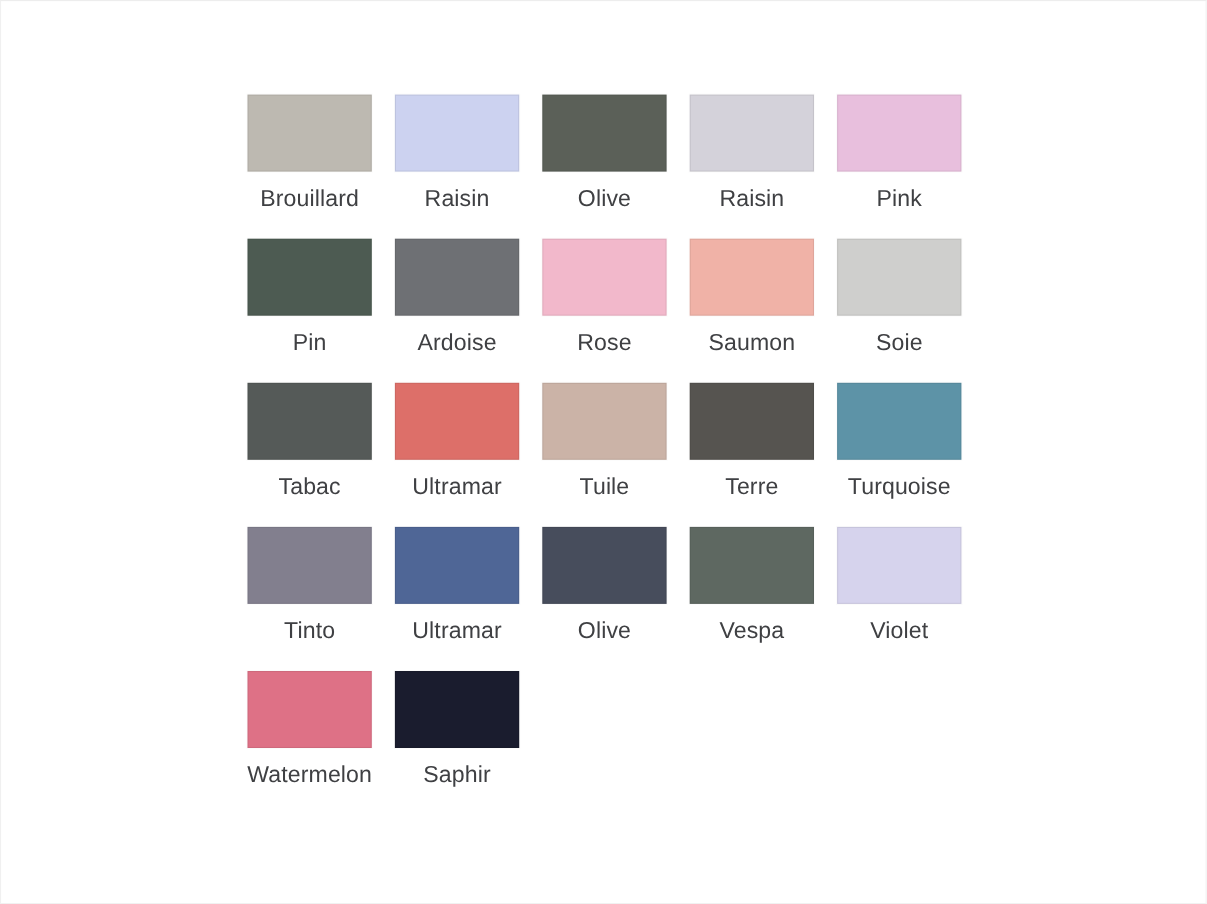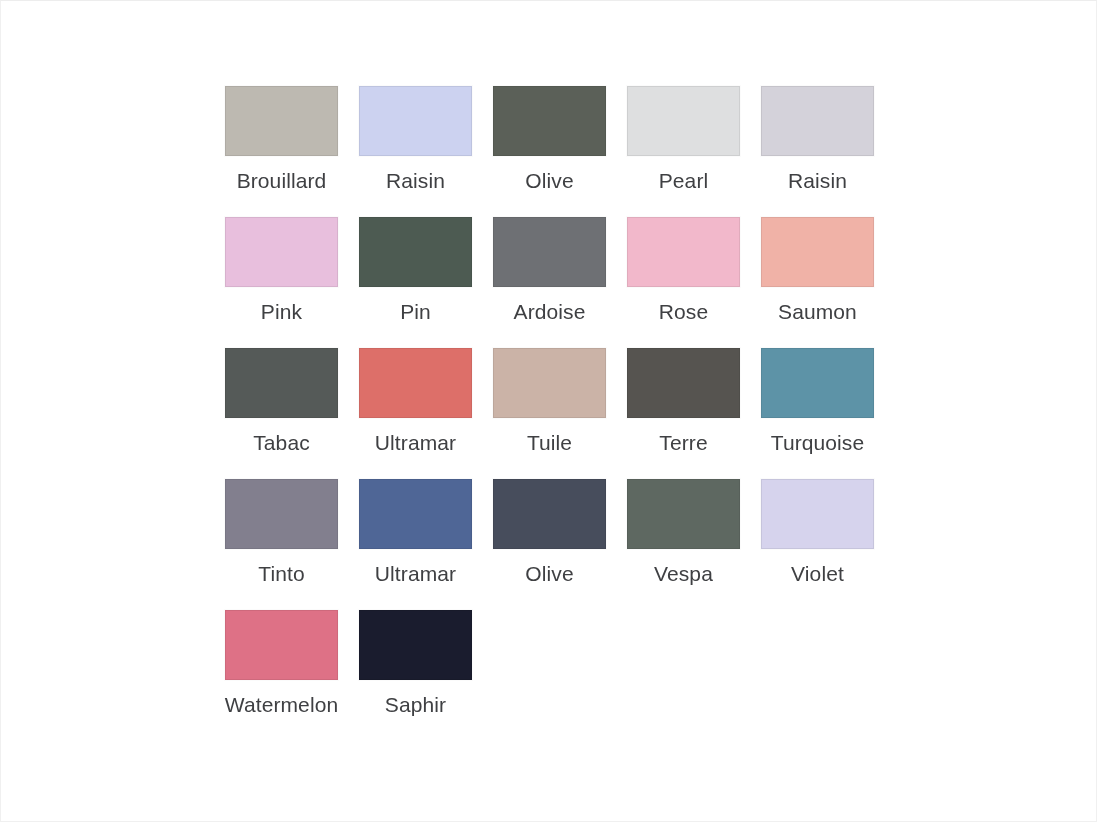--- a/index.html
+++ b/index.html
@@ -85,24 +85,20 @@
       </div>
       <div class="swatch-cell">
         <div class="swatch-chip" style="background-color: rgb(204, 210, 240);"></div>
         <div class="swatch-label">Raisin</div>
       </div>
       <div class="swatch-cell">
         <div class="swatch-chip" style="background-color: rgb(91, 96, 88);"></div>
         <div class="swatch-label">Olive</div>
       </div>
       <div class="swatch-cell">
-        <div class="swatch-chip" style="background-color: rgb(222, 223, 224);"></div>
-        <div class="swatch-label">Pearl</div>
-      </div>
-      <div class="swatch-cell">
         <div class="swatch-chip" style="background-color: rgb(212, 210, 218);"></div>
         <div class="swatch-label">Raisin</div>
       </div>
       <div class="swatch-cell">
         <div class="swatch-chip" style="background-color: rgb(232, 191, 221);"></div>
         <div class="swatch-label">Pink</div>
       </div>
       <div class="swatch-cell">
         <div class="swatch-chip" style="background-color: rgb(77, 91, 82);"></div>
         <div class="swatch-label">Pin</div>
@@ -111,20 +107,24 @@
         <div class="swatch-chip" style="background-color: rgb(110, 112, 116);"></div>
         <div class="swatch-label">Ardoise</div>
       </div>
       <div class="swatch-cell">
         <div class="swatch-chip" style="background-color: rgb(242, 184, 203);"></div>
         <div class="swatch-label">Rose</div>
       </div>
       <div class="swatch-cell">
         <div class="swatch-chip" style="background-color: rgb(240, 178, 167);"></div>
         <div class="swatch-label">Saumon</div>
+      </div>
+      <div class="swatch-cell">
+        <div class="swatch-chip" style="background-color: rgb(207, 207, 205);"></div>
+        <div class="swatch-label">Soie</div>
       </div>
       <div class="swatch-cell">
         <div class="swatch-chip" style="background-color: rgb(85, 90, 88);"></div>
         <div class="swatch-label">Tabac</div>
       </div>
       <div class="swatch-cell">
         <div class="swatch-chip" style="background-color: rgb(221, 111, 105);"></div>
         <div class="swatch-label">Ultramar</div>
       </div>
       <div class="swatch-cell">

